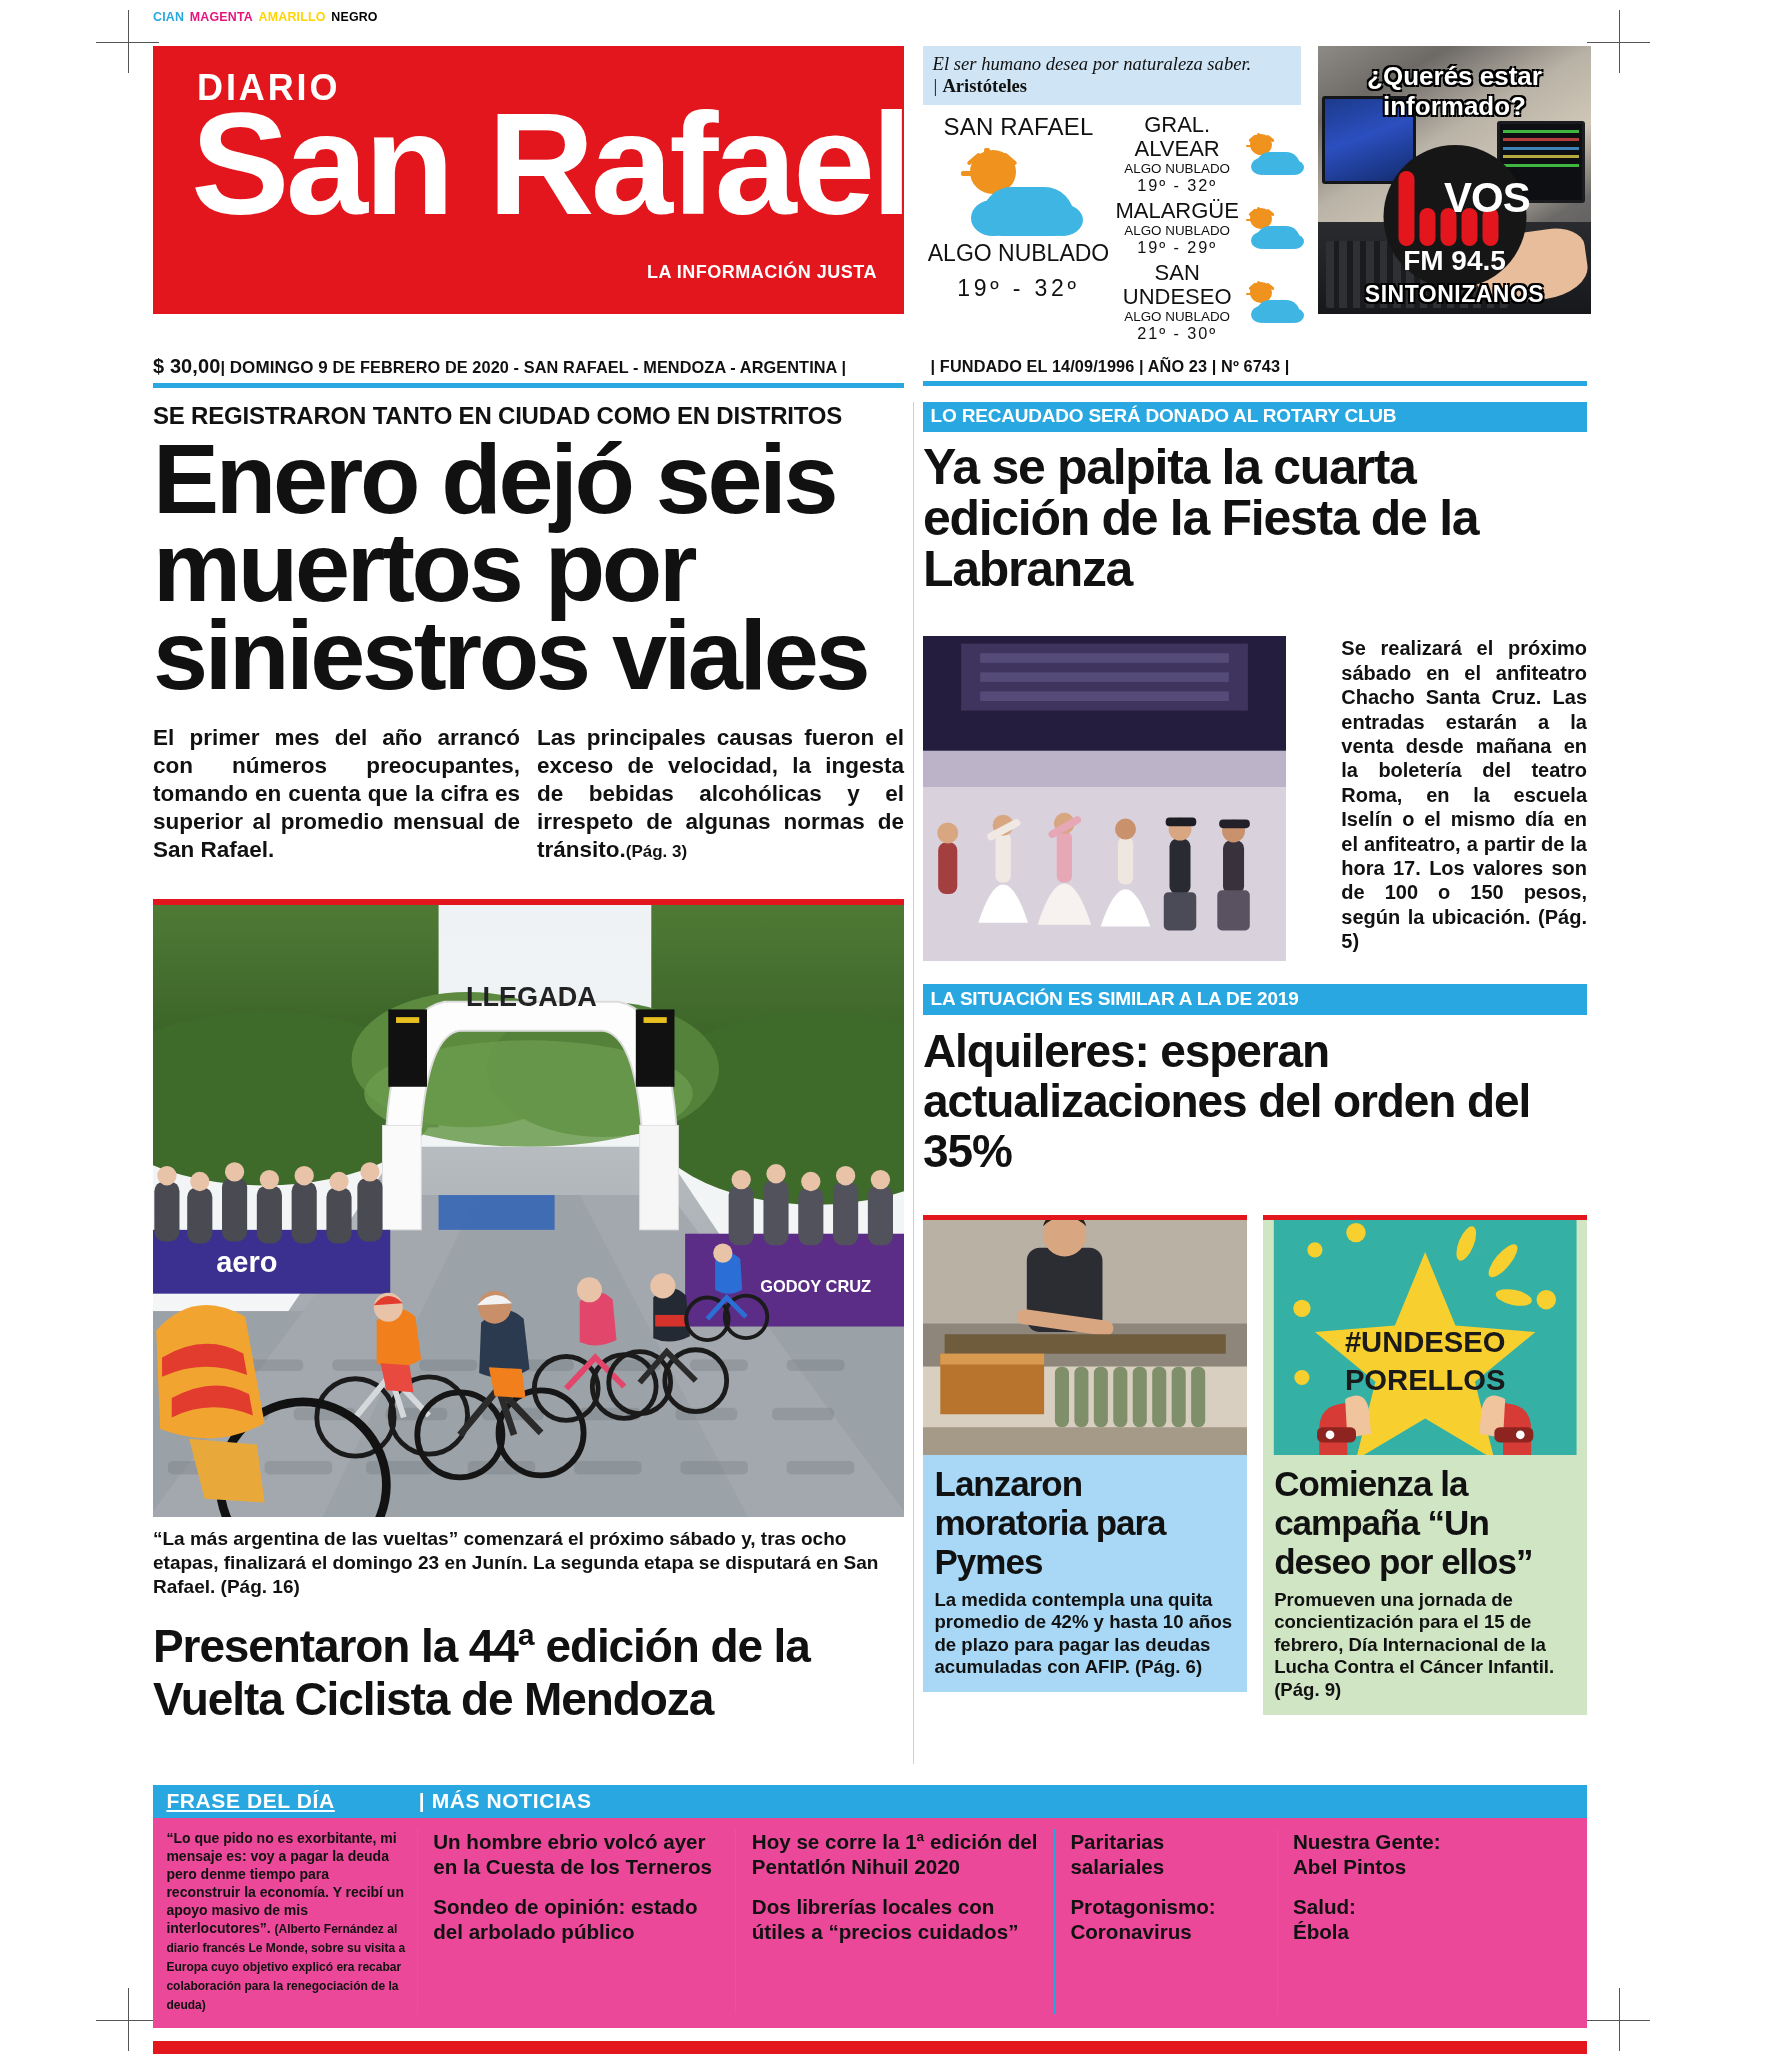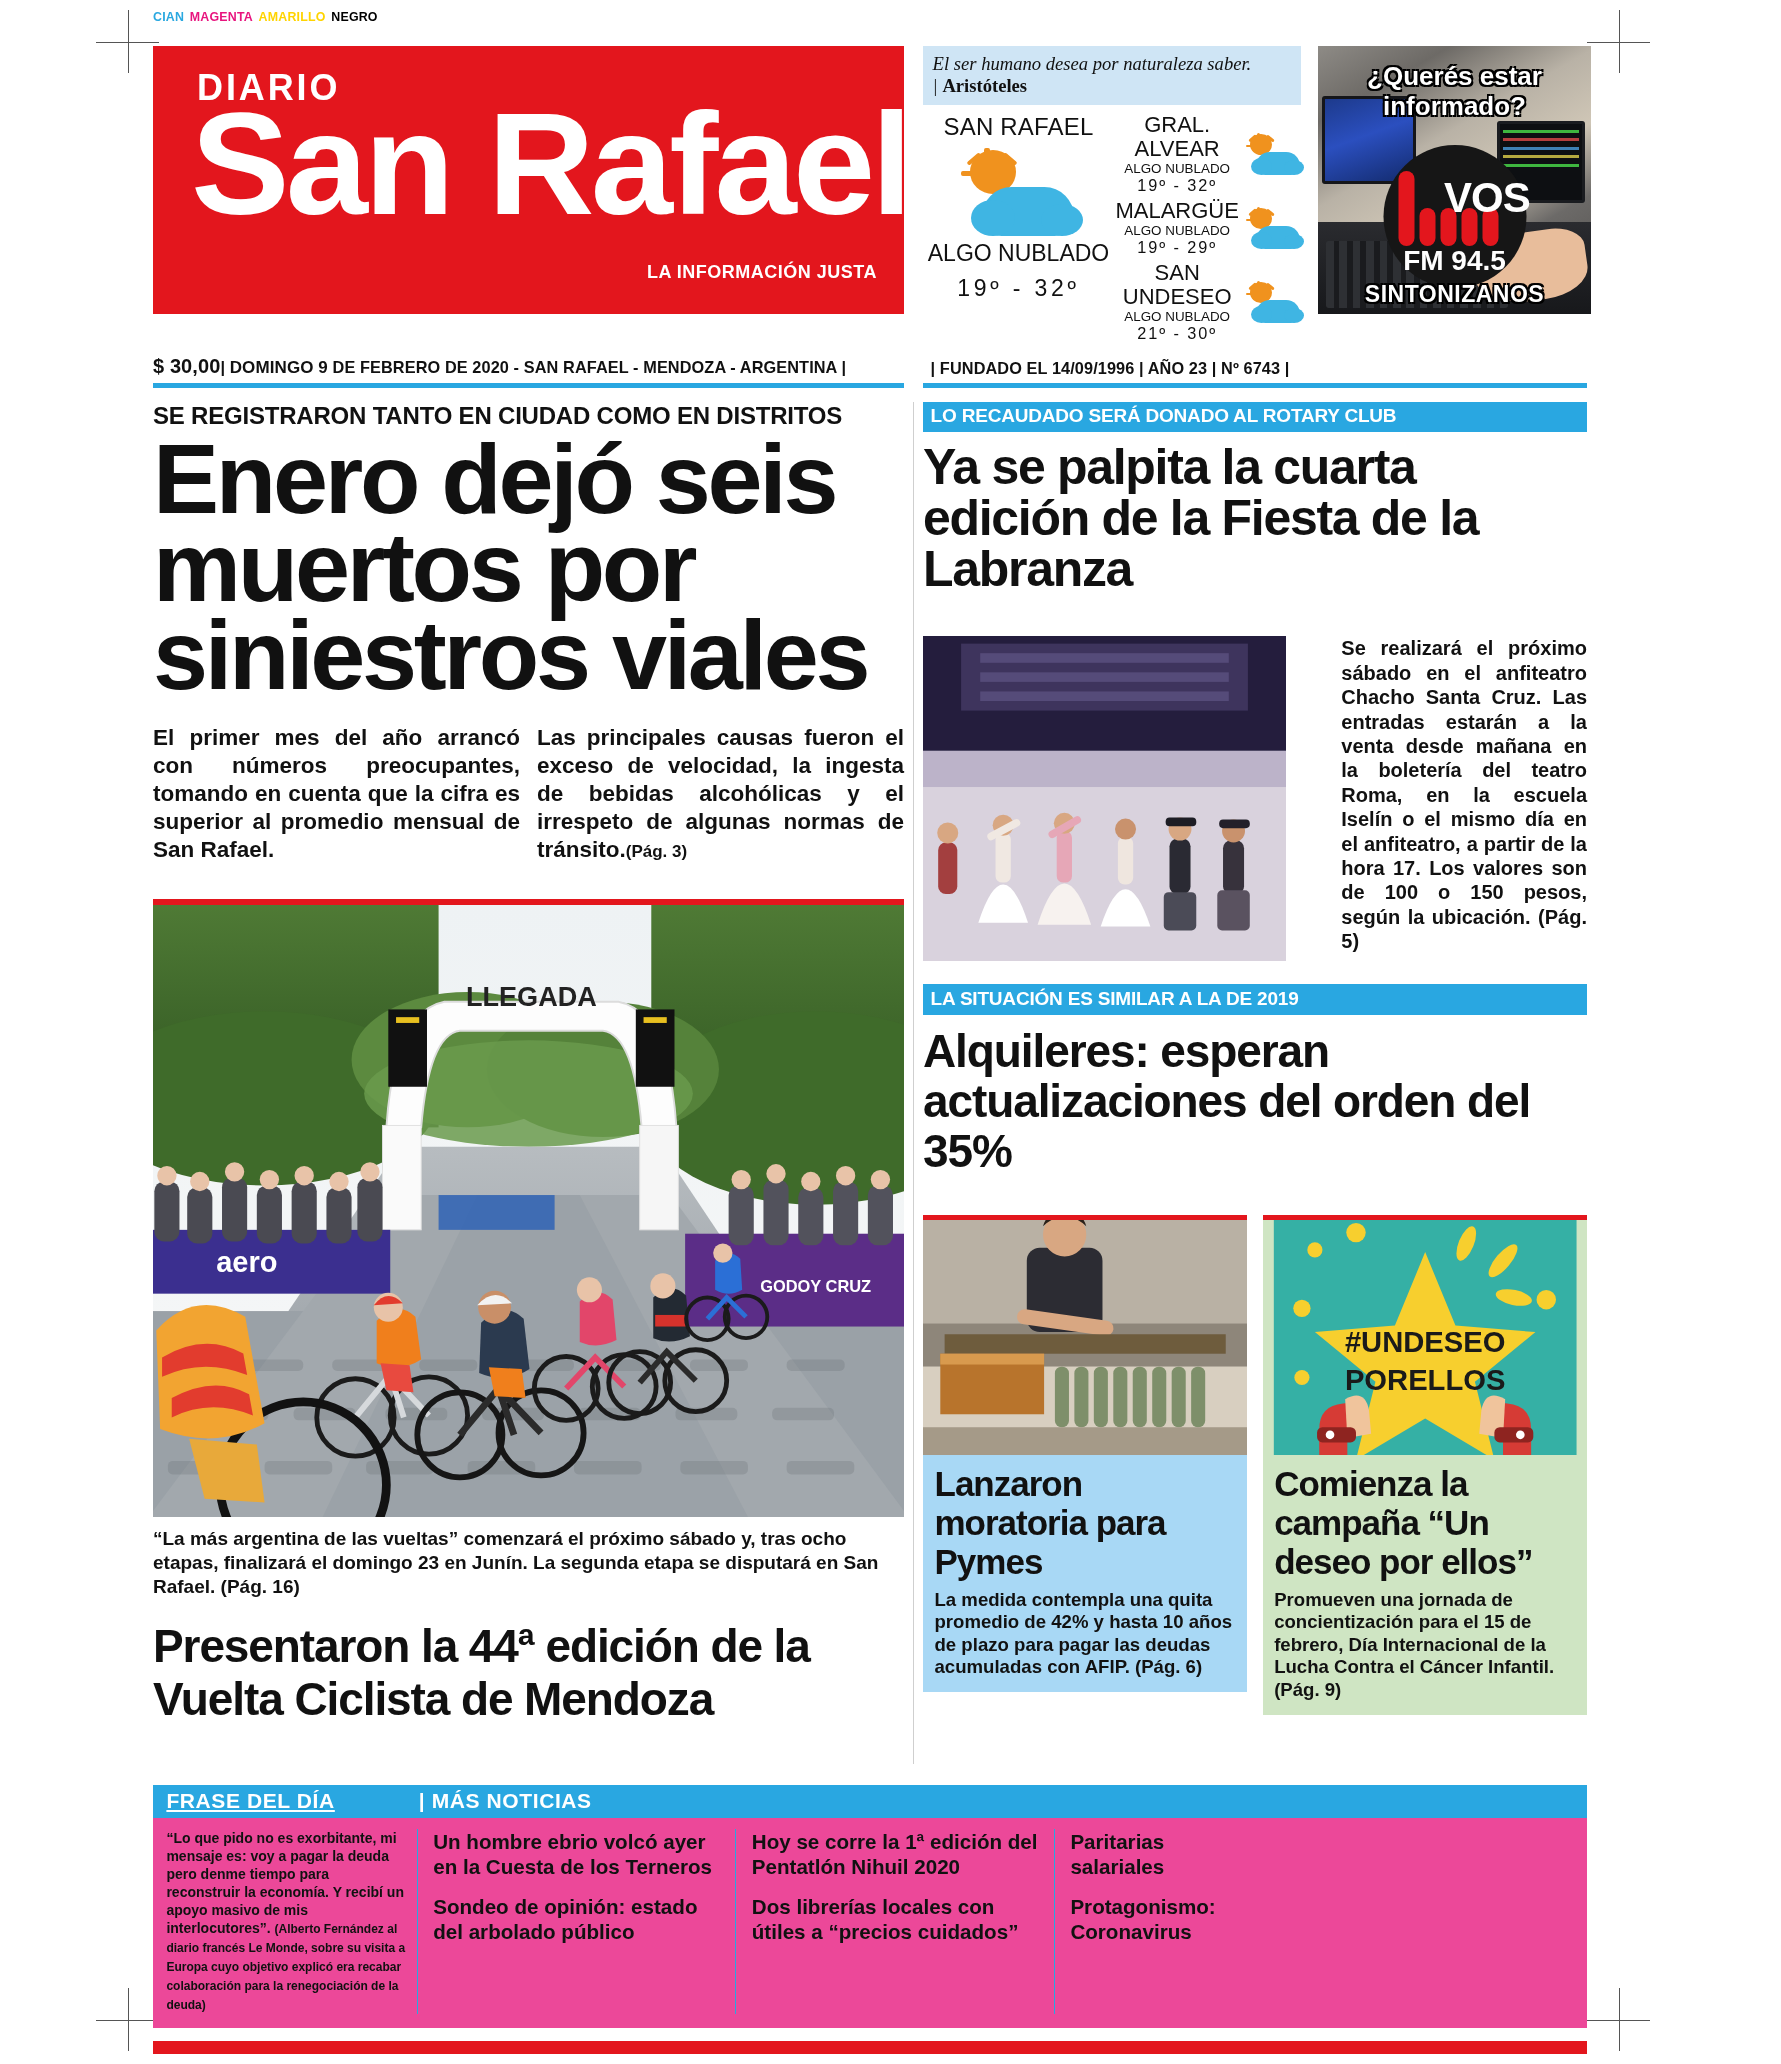--- a/index.html
+++ b/index.html
@@ -68,21 +68,21 @@
     text-shadow:-1.9px -1.9px 0 #000,1.9px -1.9px 0 #000,-1.9px 1.9px 0 #000,1.9px 1.9px 0 #000;}
   .vos-circle{position:absolute;left:50%;top:99px;transform:translateX(-50%);width:143px;height:143px;border-radius:50%;background:#161616;}
   .vos-bars{position:absolute;left:15.3px;top:25px;display:flex;align-items:flex-end;height:76px;}
   .vos-bars b{display:block;width:16.3px;background:#e3161d;border-radius:8.6px;margin-right:4.8px;}
   .vos-word{position:absolute;left:61px;top:29px;color:#fff;font-weight:800;font-size:42px;letter-spacing:-1px;}
   .vos-fm{position:absolute;left:0;bottom:11.5px;width:100%;text-align:center;color:#fff;font-weight:800;font-size:28px;}
   .vos-sint{position:absolute;left:0;bottom:5.7px;width:100%;text-align:center;color:#fff;font-weight:800;font-size:23px;letter-spacing:0.5px;
     text-shadow:-1.9px -1.9px 0 #000,1.9px -1.9px 0 #000,-1.9px 1.9px 0 #000,1.9px 1.9px 0 #000;}
 
   
-  .dateline{display:flex;margin-top:7.6px;align-items:flex-end;}
+  .dateline{display:flex;margin-top:7.6px;align-items:center;}
   .dl-left{width:751px;flex:none;}
   .dl-right{flex:1;margin-left:19px;}
   .dl-text{font-size:16.3px;font-weight:600;letter-spacing:0.1px;padding-bottom:4.8px;white-space:nowrap;}
   .dl-text .price{font-size:20px;font-weight:800;}
   .dl-text .dow{font-weight:800;font-size:17px;}
   .dl-rule{height:5.7px;background:#29a7e1;}
   .dl-right .dl-text{text-align:left;padding-left:7.6px;}
 
   
   .body{display:flex;margin-top:13.4px;}
@@ -650,19 +650,29 @@
         <div class="mn-col w3">
           <div class="mn-item">
             <span class="lbl">Paritarias</span>
             <span class="val">salariales</span>
           </div>
           <div class="mn-item">
             <span class="lbl">Protagonismo:</span>
             <span class="val">Coronavirus</span>
           </div>
         </div>
+        <div class="mn-col w4">
+          <div class="mn-item">
+            <span class="lbl">Nuestra Gente:</span>
+            <span class="val">Abel Pintos</span>
+          </div>
+          <div class="mn-item">
+            <span class="lbl">Salud:</span>
+            <span class="val">Ébola</span>
+          </div>
+        </div>
       </div>
       <div class="bot-rule"></div>
     </div>
 
   </div>
 </div>
 
 
 </body></html>

